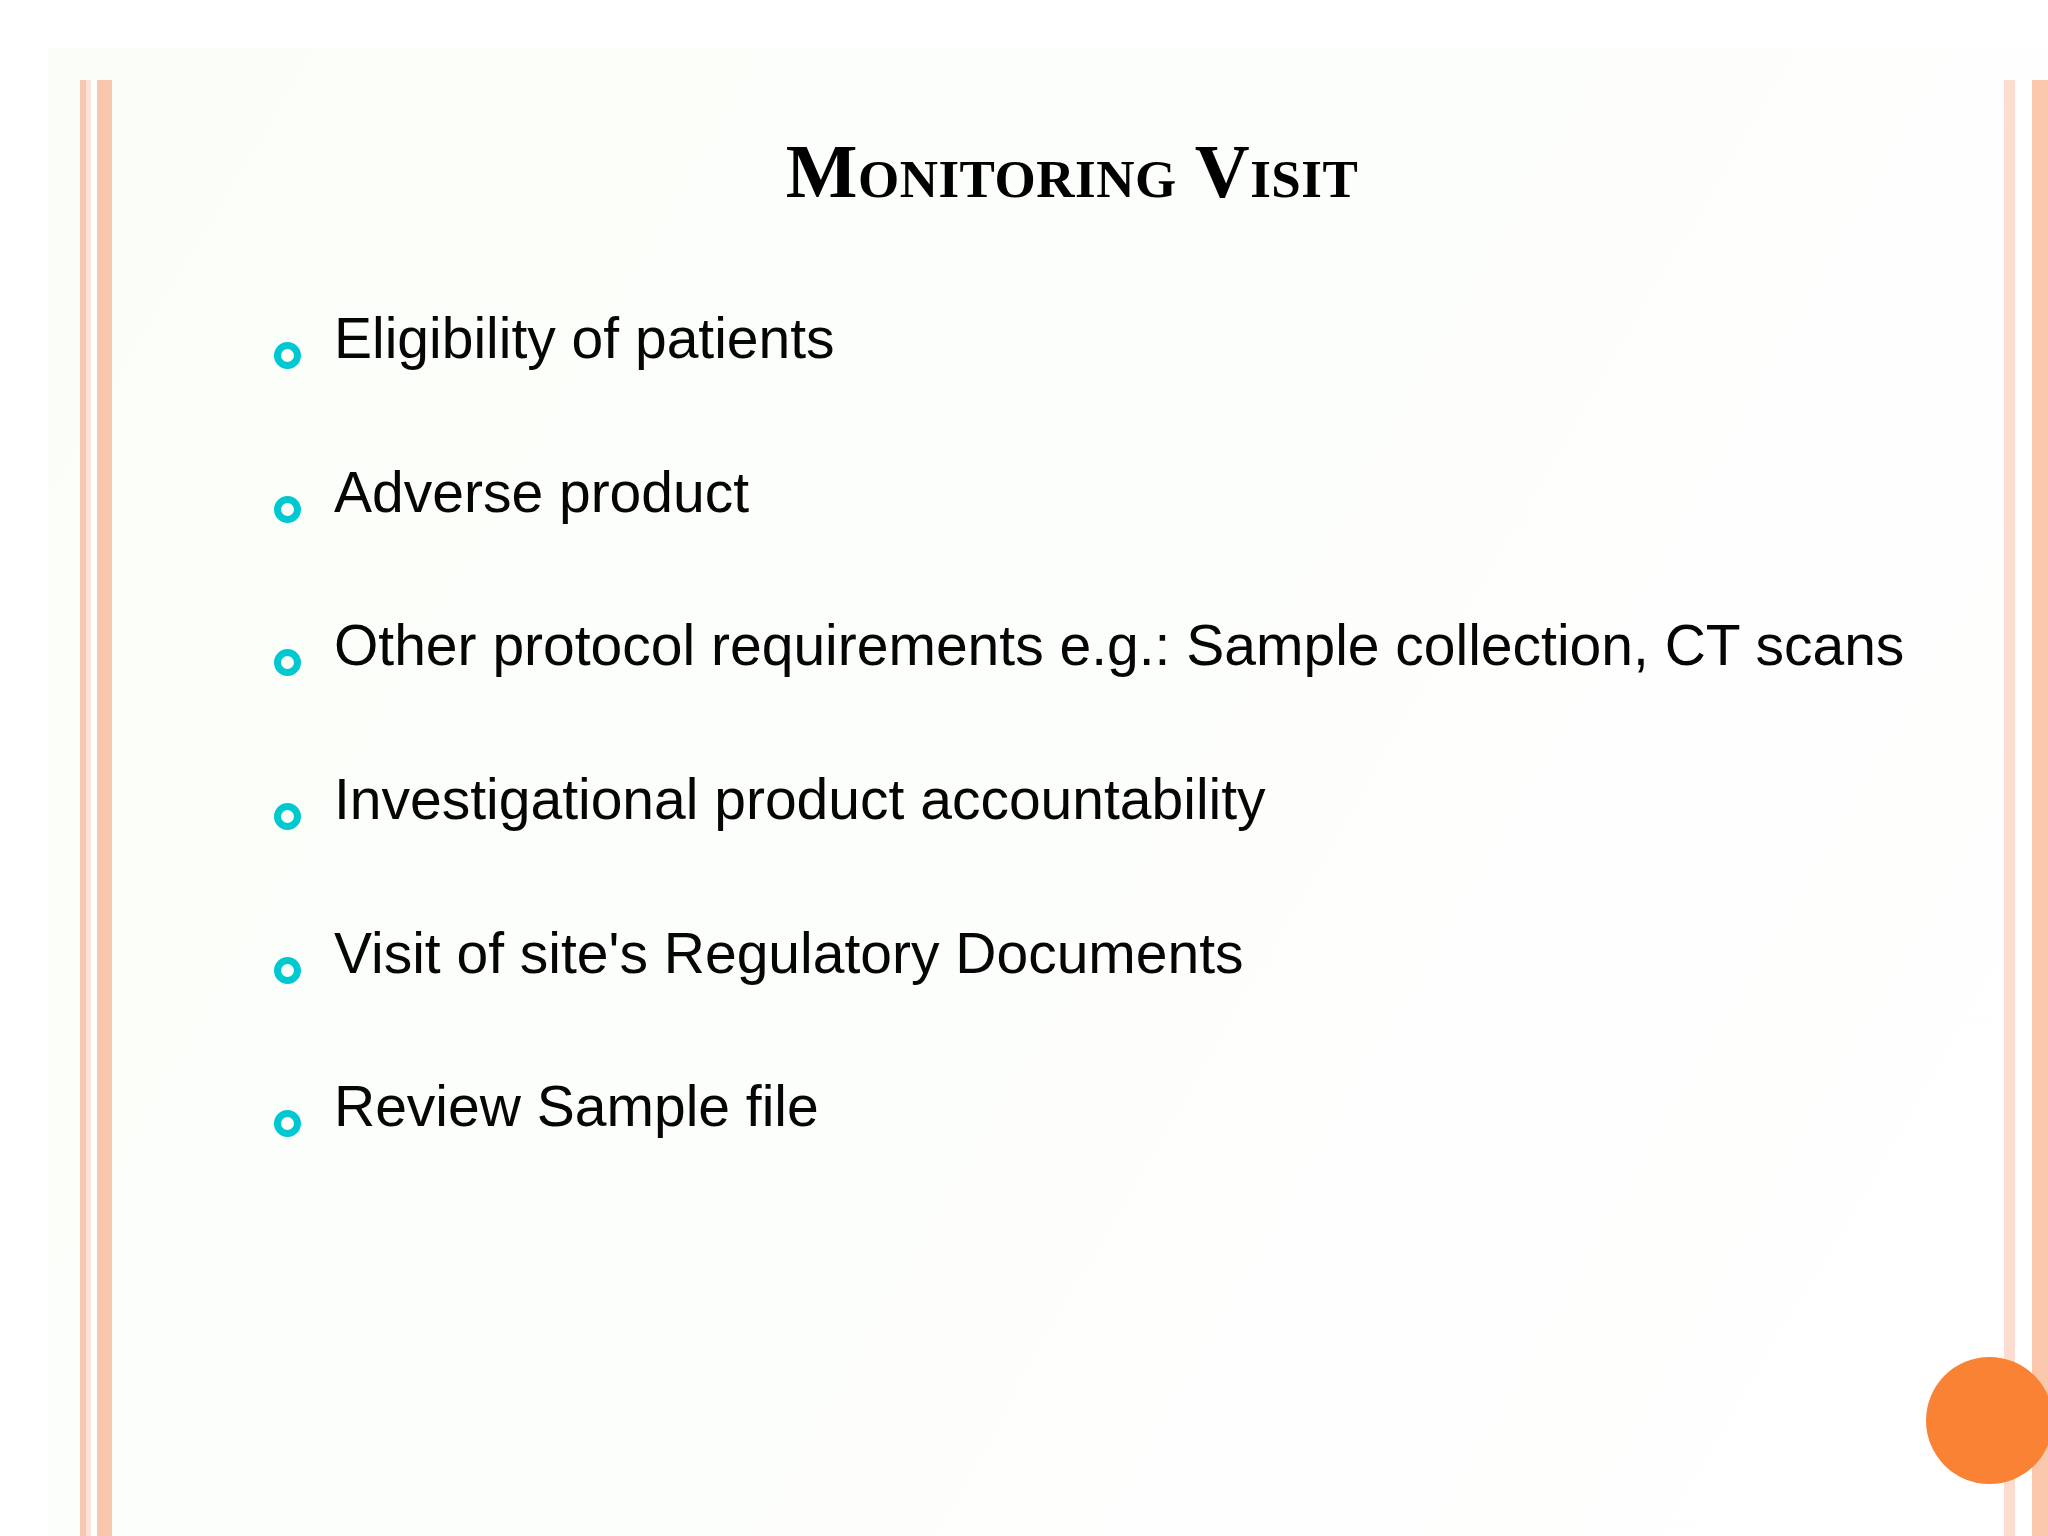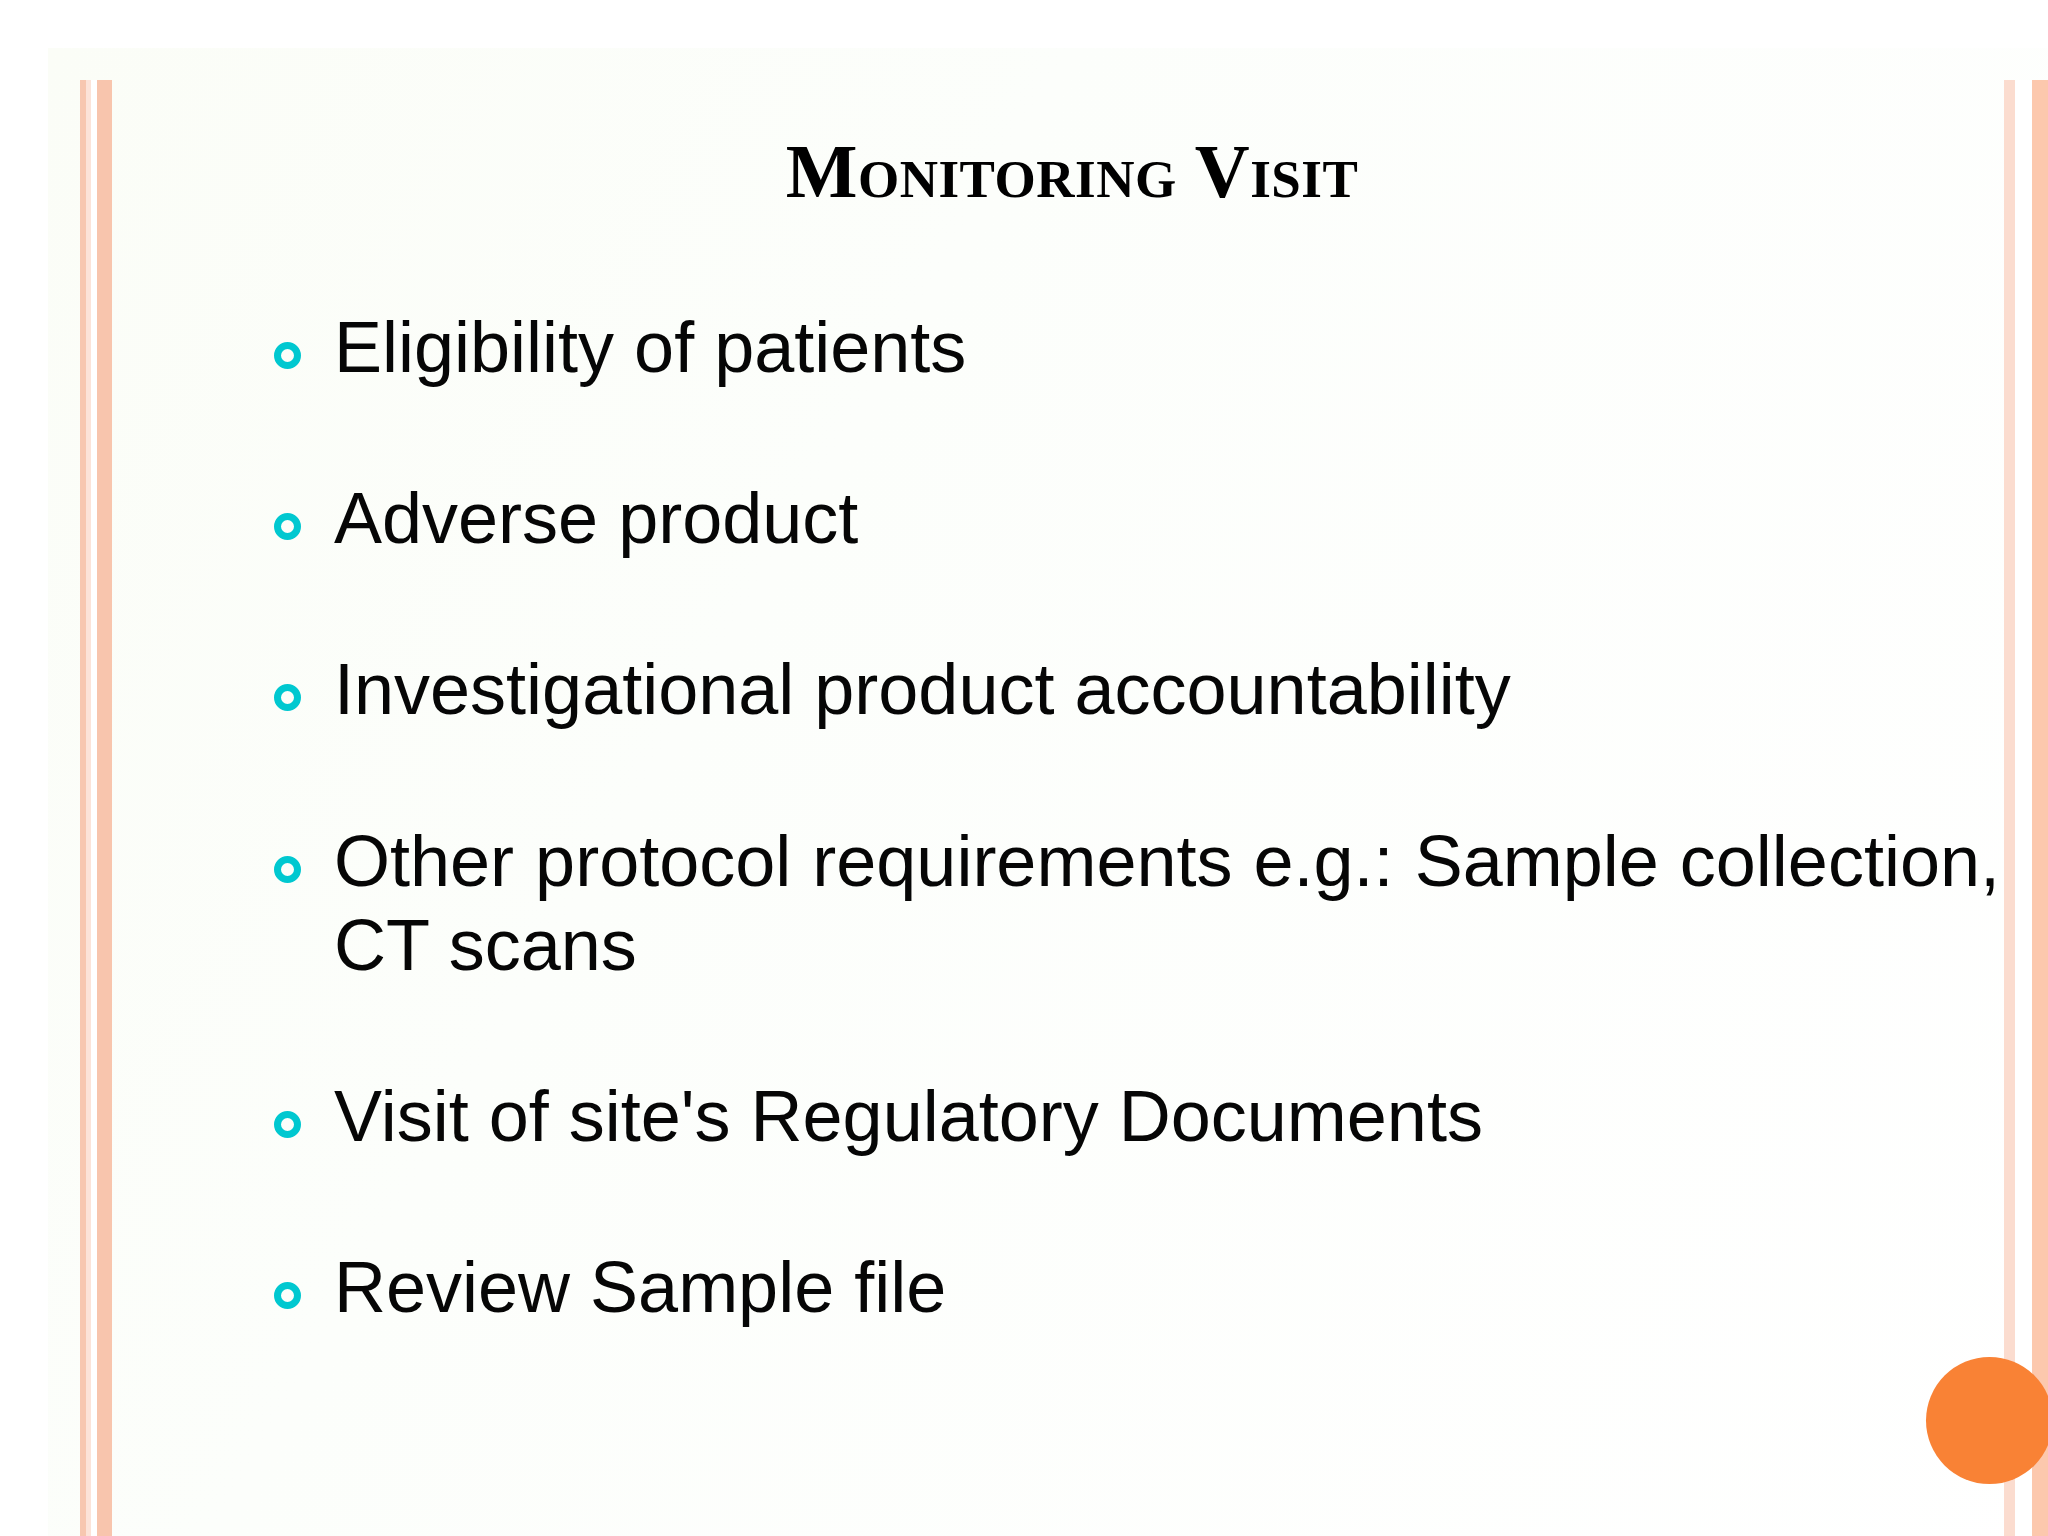--- a/index.html
+++ b/index.html
@@ -91,21 +91,21 @@
     width:27px;
     height:27px;
     border-radius:50%;
     border:7px solid #00c8d0;
     background:transparent;
   }
 
   .bullet-text {
     display:block;
     font-family:"Liberation Sans Narrow", "Liberation Sans", sans-serif;
-    font-size:72px;
+    font-size:57px;
     line-height:1.17;
     color:#060606;
     text-align:justify;
     -webkit-hyphens:none;
     hyphens:none;
   }
 
   
   .bullet-text.justify-full {
     text-align:justify;
@@ -155,26 +155,26 @@
     </div>
 
 
     <div class="bullet-row">
       <span class="bullet-marker"></span>
       <span class="bullet-text">Adverse product</span>
     </div>
 
     <div class="bullet-row">
       <span class="bullet-marker"></span>
-      <span class="bullet-text">Investigational product accountability</span>
+      <span class="bullet-text justify-full">Other protocol requirements e.g.: Sample collection, CT scans</span>
     </div>
 
     <div class="bullet-row">
       <span class="bullet-marker"></span>
-      <span class="bullet-text justify-full">Other protocol requirements e.g.: Sample collection, CT scans</span>
+      <span class="bullet-text">Investigational product accountability</span>
     </div>
 
     <div class="bullet-row">
       <span class="bullet-marker"></span>
       <span class="bullet-text">Visit of site's Regulatory Documents</span>
     </div>
 
     <div class="bullet-row">
       <span class="bullet-marker"></span>
       <span class="bullet-text">Review Sample file</span>

